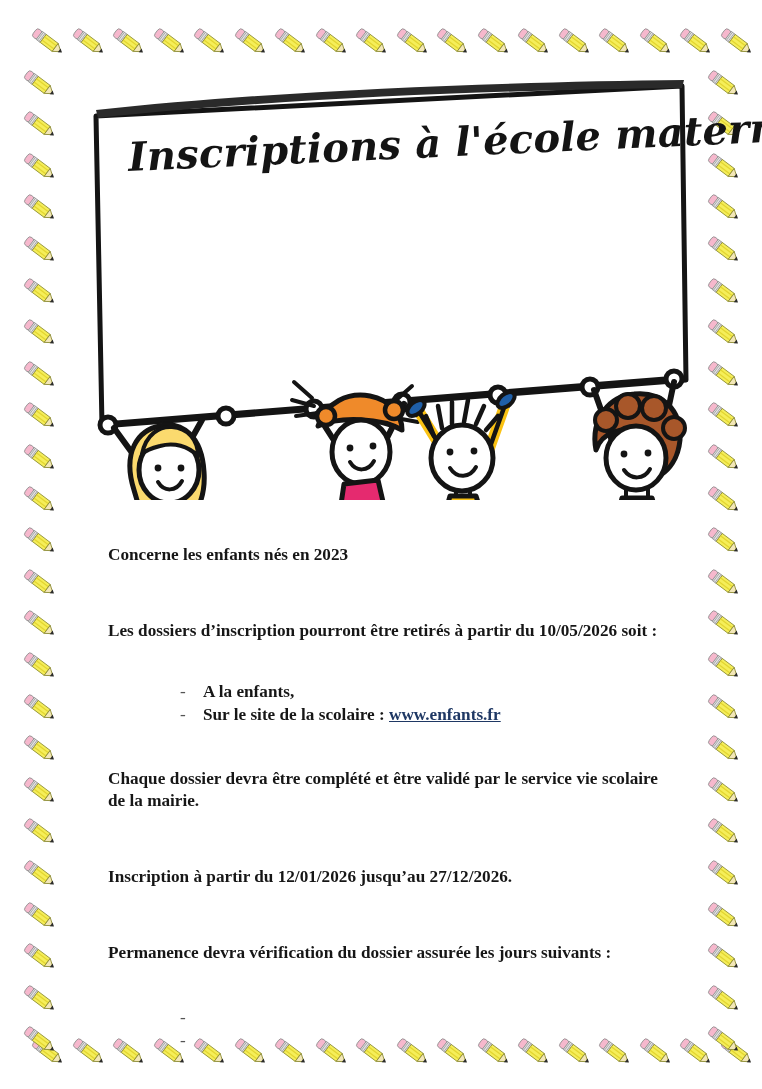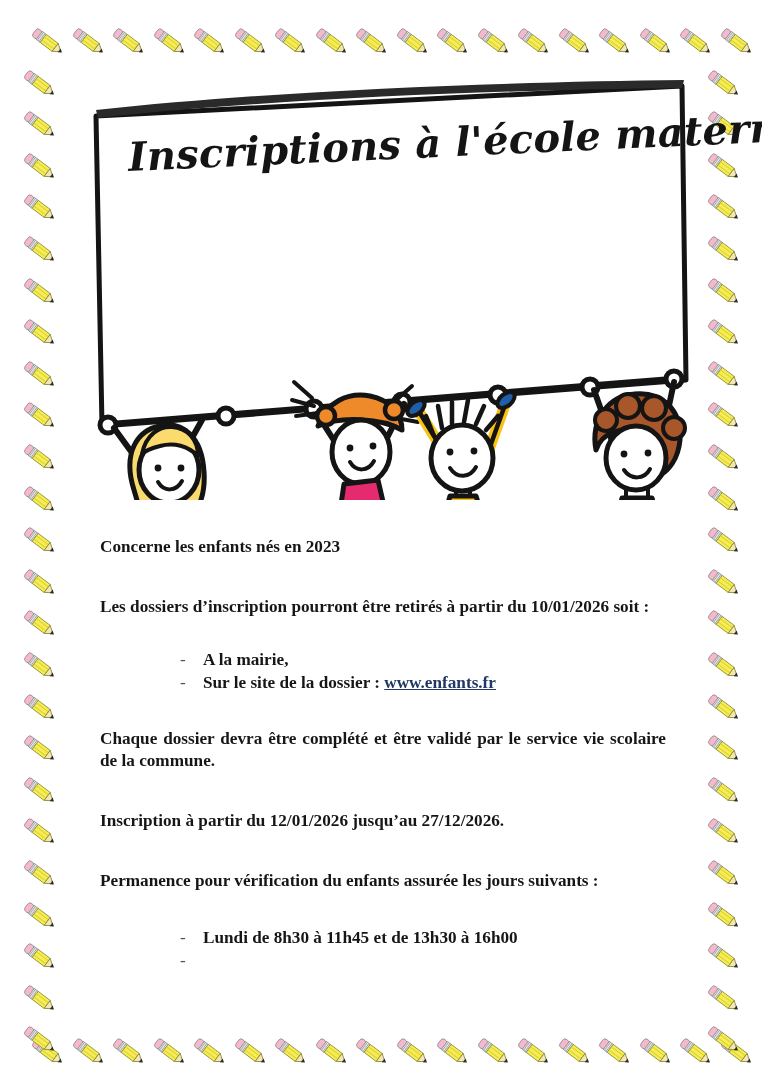--- a/index.html
+++ b/index.html
@@ -68,21 +68,21 @@
     left: 92px;
     top: 528px;
     width: 582px;
     color: #161616;
   }
   .para {
     font-size: 17.2px;
     font-weight: 700;
     line-height: 22px;
     text-align: justify;
-    margin: 8px;
+    margin: 16px;
     color: #161616;
     font-family: "Liberation Serif", "DejaVu Serif", serif;
   }
   .gap-md { height: 22px; }
   .gap-lg { height: 26px; }
 
   .bullets {
     margin: 0;
     padding: 0;
     list-style: none;
@@ -1356,53 +1356,52 @@
   </svg>
 
   <div id="banner-title">Inscriptions à l'école maternelle</div>
 
   <div id="body-text">
 
     <p class="para">Concerne les enfants nés en 2023</p>
 
     <div class="gap-md"></div>
 
-    <p class="para">Les dossiers d’inscription pourront être retirés à partir du 10/01/2026 soit :</p>
+    <p class="para">Les dossiers d’inscription pourront être retirés à partir du 10/05/2026 soit :</p>
 
     <div class="gap-md"></div>
 
     <ul class="bullets indent-a">
       <li class="bullet-row">
         <span class="bullet-dash">-</span>
-        <span>A la mairie,</span>
+        <span>A la enfants,</span>
       </li>
       <li class="bullet-row">
         <span class="bullet-dash">-</span>
-        <span><span>Sur le site de la dossier : </span><a class="link" href="#">www.enfants.fr</a></span>
+        <span><span>Sur le site de la scolaire : </span><a class="link" href="#">www.enfants.fr</a></span>
       </li>
     </ul>
 
     <div class="gap-lg"></div>
 
-    <p class="para">Chaque dossier devra être complété et être validé par le service vie scolaire de la commune.</p>
+    <p class="para">Chaque dossier devra être complété et être validé par le service vie scolaire de la mairie.</p>
 
     <div class="gap-md"></div>
 
     <p class="para">Inscription à partir du 12/01/2026  jusqu’au  27/12/2026.</p>
 
     <div class="gap-md"></div>
 
-    <p class="para">Permanence pour vérification du enfants assurée les jours suivants :</p>
+    <p class="para">Permanence devra vérification du dossier assurée les jours suivants :</p>
 
     <div class="gap-lg"></div>
 
     <ul class="bullets indent-b">
       <li class="bullet-row">
         <span class="bullet-dash">-</span>
-        <span>Lundi de 8h30 à 11h45 et de 13h30 à 16h00</span>
       </li>
       <li class="bullet-row">
         <span class="bullet-dash">-</span>
       </li>
     </ul>
 
   </div>
 </div>
 
 </body></html>

